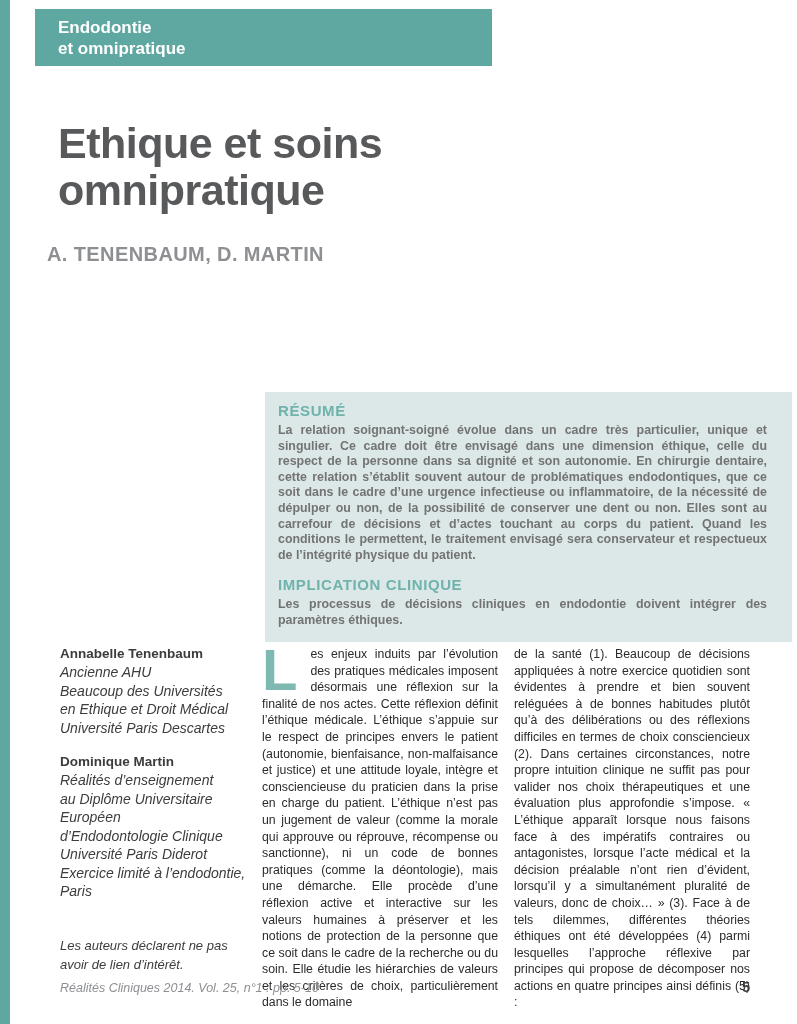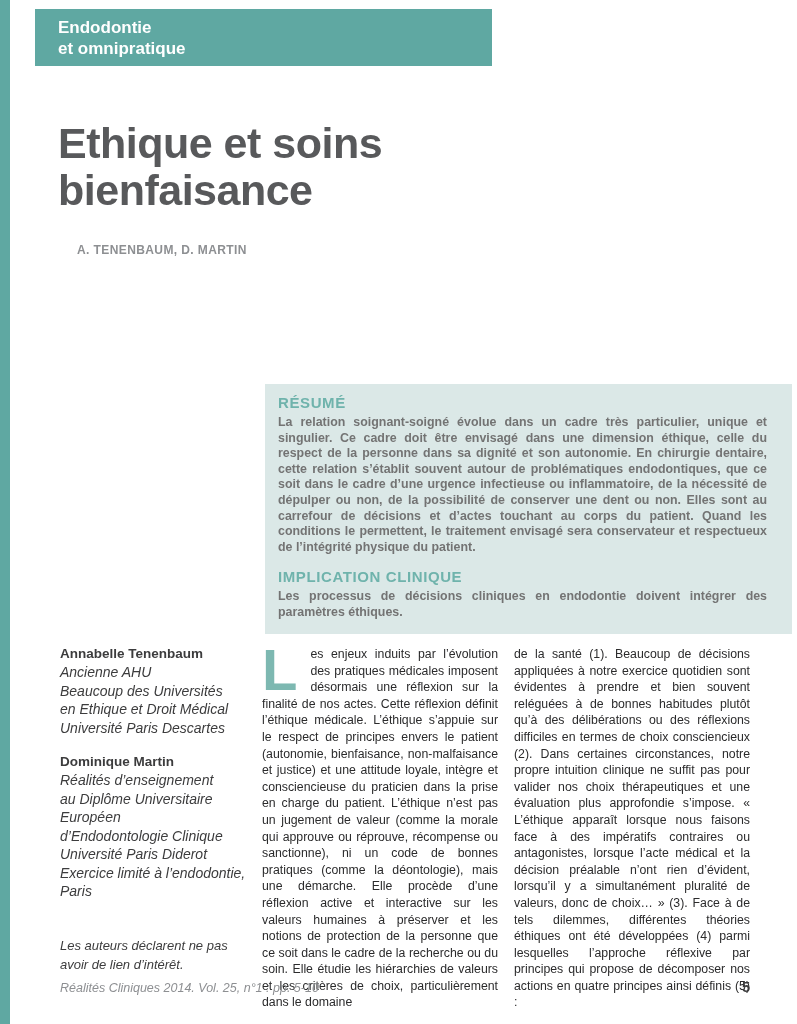--- a/index.html
+++ b/index.html
@@ -27,25 +27,25 @@
     padding:8px 0 0 23px;color:#ffffff;font-weight:700;font-size:17px;line-height:21px;
   }
   .band-line{display:block;}
   .title{
     position:absolute;left:58px;top:120px;margin:0;
     font-size:43px;line-height:47px;font-weight:700;color:var(--title-gray);
     letter-spacing:-0.5px;
   }
   .title-line{display:block;}
   .authors{
-    position:absolute;left:77px;top:243px;
-    font-size:12px;font-weight:700;color:var(--authors-gray);letter-spacing:0.4px;
+    position:absolute;left:47px;top:243px;
+    font-size:20px;font-weight:700;color:var(--authors-gray);letter-spacing:0.4px;
   }
   .abstract-box{
-    position:absolute;left:265px;top:384px;width:527px;box-sizing:border-box;
+    position:absolute;left:265px;top:392px;width:527px;box-sizing:border-box;
     background:var(--abstract-bg);padding:10px 25px 13px 13px;
   }
   .box-heading{
     margin:0 0 4px 0;font-size:15px;font-weight:700;color:var(--heading-teal);
     letter-spacing:0.6px;
   }
   .box-heading.implication{margin-top:13px;}
   .box-body{
     margin:0;font-size:12.4px;font-weight:700;color:#737373;
     line-height:15.6px;text-align:justify;
@@ -85,21 +85,21 @@
 
   <div class="left-strip"></div>
 
   <div class="header-band">
     <span class="band-line">Endodontie</span>
     <span class="band-line">et omnipratique</span>
   </div>
 
   <h1 class="title">
     <span class="title-line">Ethique et soins</span>
-    <span class="title-line">bienfaisance</span>
+    <span class="title-line">omnipratique</span>
   </h1>
 
   <div class="authors">A. TENENBAUM, D. MARTIN</div>
 
   <section class="abstract-box">
     <h2 class="box-heading">RÉSUMÉ</h2>
     <p class="box-body">La relation soignant-soigné évolue dans un cadre très particulier, unique et singulier. Ce cadre doit être envisagé dans une dimension éthique, celle du respect de la personne dans sa dignité et son autonomie. En chirurgie dentaire, cette relation s’établit souvent autour de problématiques endodontiques, que ce soit dans le cadre d’une urgence infectieuse ou inflammatoire, de la nécessité de dépulper ou non, de la possibilité de conserver une dent ou non. Elles sont au carrefour de décisions et d’actes touchant au corps du patient. Quand les conditions le permettent, le traitement envisagé sera conservateur et respectueux de l’intégrité physique du patient.</p>
     <h2 class="box-heading implication">IMPLICATION CLINIQUE</h2>
     <p class="box-body">Les processus de décisions cliniques en endodontie doivent intégrer des paramètres éthiques.</p>
   </section>

